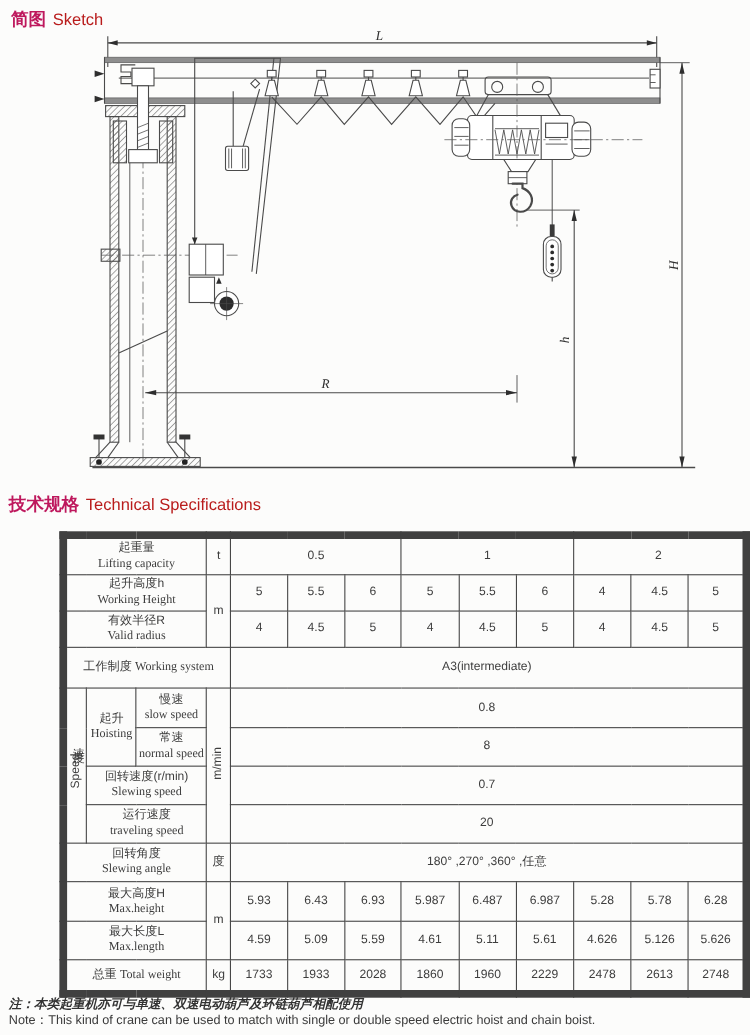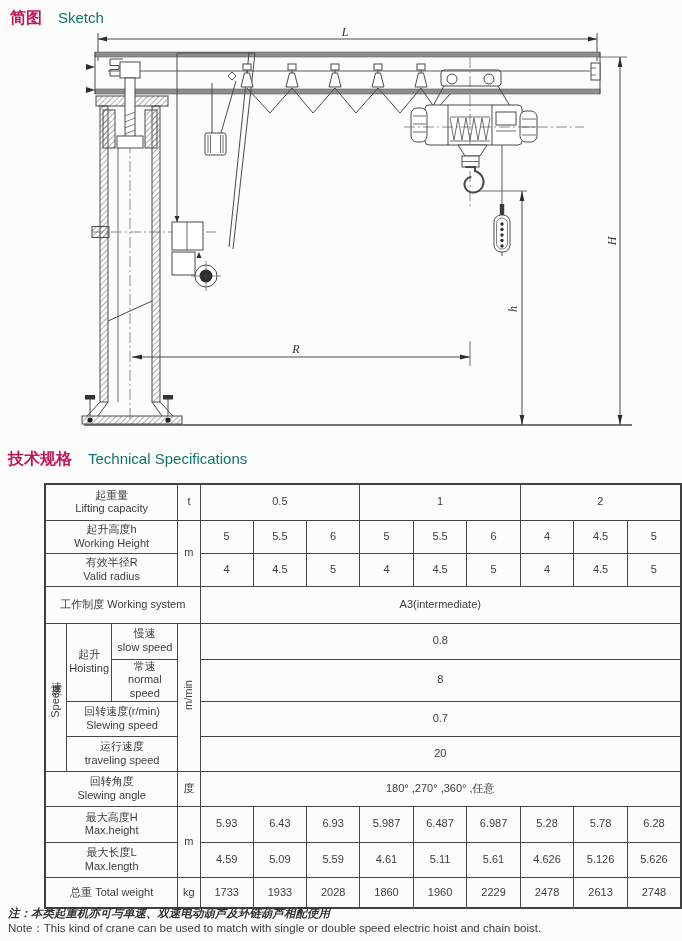--- a/index.html
+++ b/index.html
@@ -1,28 +1,28 @@
 <!DOCTYPE html>
 <html><head>
 <meta charset="utf-8">
 <style>
   html,body{margin:0;padding:0;background:#e8e8e8;}
   #page{position:relative;width:682px;height:941px;background:#fcfcfb;
         font-family:"Liberation Sans",sans-serif;color:#3c3c3c;overflow:hidden;}
   .heading{position:absolute;white-space:nowrap;}
   .heading .zh{font-weight:bold;font-size:16px;color:#be185d;}
-  .heading .en{font-size:15px;color:#0f766e;margin-left:16px;}
+  .heading .en{font-size:15px;color:#b91c1c;margin-left:6px;}
   #sketch-svg{position:absolute;left:0;top:0;}
   svg text{font-family:"Liberation Serif",serif;font-style:italic;font-size:12px;fill:#2f2f2f;}
-  table.spec{position:absolute;left:10px;top:483px;border-collapse:collapse;table-layout:fixed;
-             border:2px solid #404040;background:transparent;margin-left:34px;}
+  table.spec{position:absolute;left:20px;top:483px;border-collapse:collapse;table-layout:fixed;
+             border:7px solid #404040;background:transparent;margin-left:34px;}
   table.spec td{border:1px solid #474747;text-align:center;vertical-align:middle;
                 padding:0;font-size:11px;line-height:1.25;color:#3d3d3d;overflow:hidden;}
   td .zh{font-size:11px;}
-  td .en{font-size:11px;}
+  td .en{font-size:11px;font-family:Liberation Serif, serif;}
   td.val{font-size:11.5px;}
   td.unit{font-size:11.5px;}
   .inline-lbl span{font-size:11px;}
   .vlat{writing-mode:vertical-rl;transform:rotate(180deg);display:inline-block;font-size:11px;}
   .vzh{writing-mode:vertical-rl;text-orientation:upright;display:inline-block;
        font-size:11px;letter-spacing:3px;}
   td.speedcol div{margin:2px auto;}
   .note{position:absolute;left:8px;top:906px;line-height:1.3;}
   .note .zh{font-size:11.5px;font-weight:bold;color:#333;font-style:italic;}
   .note .en{font-size:11.5px;color:#3a3a3a;}

